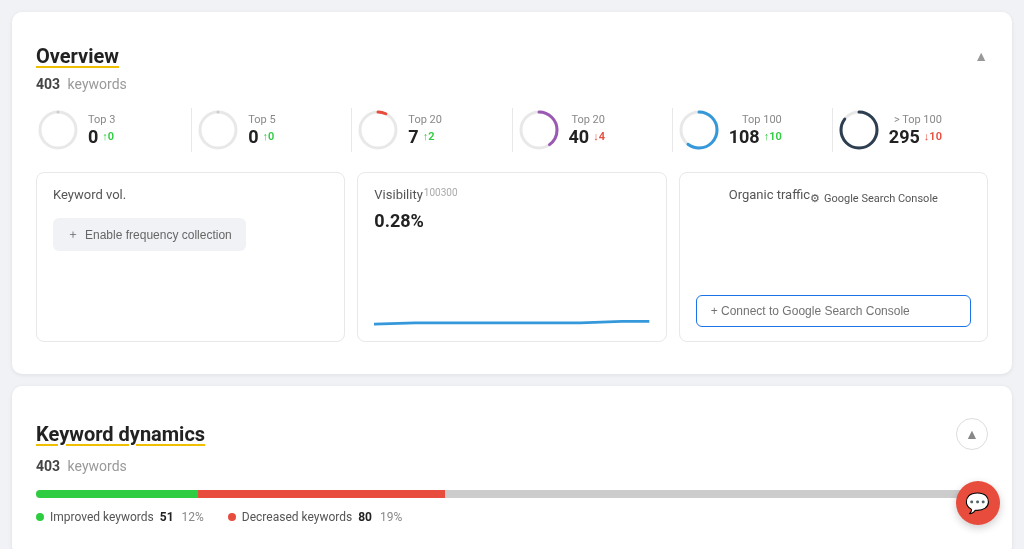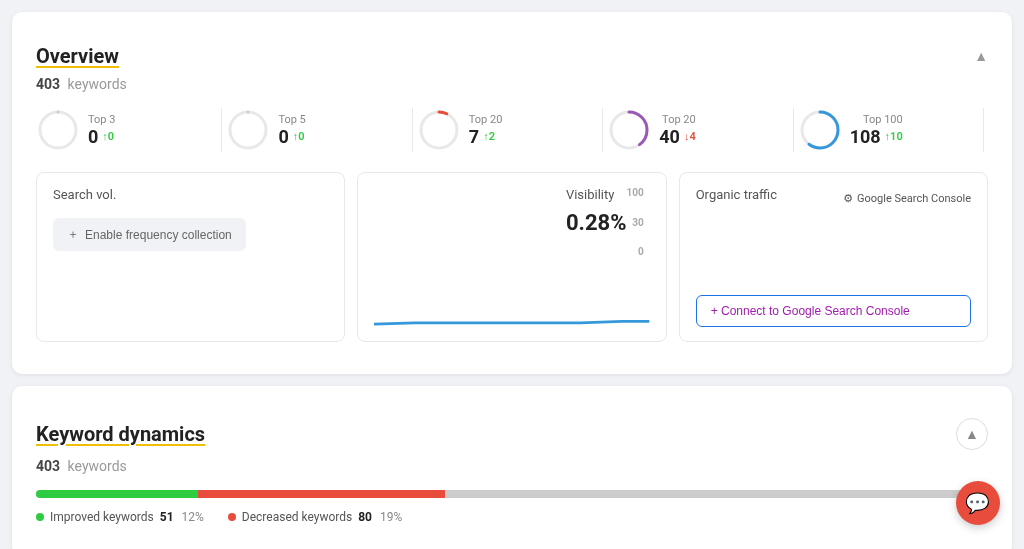--- a/index.html
+++ b/index.html
@@ -108,21 +108,21 @@
       border-radius: 8px;
       padding: 14px 16px;
       min-height: 110px;
     }
     .metric-title {
       font-size: 13px;
       color: #555;
       margin-bottom: 8px;
     }
     .metric-value {
-      font-size: 22px;
+      font-size: 18px;
       font-weight: 700;
       margin-bottom: 8px;
     }
     .enable-btn {
       display: flex;
       align-items: center;
       gap: 6px;
       background: #f0f2f5;
       border: none;
       border-radius: 6px;
@@ -132,71 +132,70 @@
       cursor: pointer;
       margin-top: 16px;
     }
 
     
     .visibility-card {
       position: relative;
     }
     .vis-header {
       display: flex;
-      justify-content: flex-end;
+      justify-content: flex-start;
       align-items: flex-start;
     }
     .vis-axis {
       display: flex;
-      flex-direction: column;
+      flex-direction: row;
       justify-content: space-between;
       font-size: 10px;
       color: #aaa;
       height: 70px;
       margin-right: 6px;
       text-align: right;
-      font-weight: bold;
     }
     .vis-line-area {
       flex: 1;
       height: 70px;
       position: relative;
     }
     .vis-line-area svg {
       width: 100%;
       height: 100%;
     }
 
     
     .organic-card {
       display: flex;
       flex-direction: column;
     }
     .organic-header {
       display: flex;
-      justify-content: space-between;
+      justify-content: center;
       align-items: center;
       margin-bottom: 16px;
     }
     .gsc-badge {
       display: flex;
       align-items: center;
       gap: 4px;
       font-size: 11px;
       color: #555;
     }
     .connect-btn {
       display: flex;
       align-items: center;
       gap: 6px;
       border: 1px solid #1a73e8;
       border-radius: 6px;
       padding: 8px 14px;
       font-size: 12px;
-      color: #a21caf;
+      color: #737373;
       background: #fff;
       cursor: pointer;
       margin-top: auto;
       white-space: nowrap;
     }
 
     
     .progress-bar-container {
       height: 8px;
       border-radius: 4px;
@@ -366,27 +365,42 @@
       <div class="position-info">
         <span class="position-label">Top 100</span>
         <div class="position-row-inner">
           <span class="position-value">108</span>
           <span class="position-change change-up">↑10</span>
         </div>
       </div>
     </div>
     <div class="divider"></div>
 
+    <div class="position-item">
+      <div class="circle-container">
+        <svg viewBox="0 0 44 44">
+          <circle cx="22" cy="22" r="18" fill="none" stroke="#e8e8e8" stroke-width="3"></circle>
+          <circle cx="22" cy="22" r="18" fill="none" stroke="#2c3e50" stroke-width="3" stroke-dasharray="96 17" stroke-linecap="round" transform="rotate(-90 22 22)"></circle>
+        </svg>
+      </div>
+      <div class="position-info">
+        <span class="position-label">&gt; Top 100</span>
+        <div class="position-row-inner">
+          <span class="position-value">295</span>
+          <span class="position-change change-down">↓10</span>
+        </div>
+      </div>
+    </div>
 
   </div>
 
   <div class="metrics-row">
 
     <div class="metric-card">
-      <div class="metric-title">Search vol.</div>
+      <div class="metric-title">Keyword vol.</div>
       <button class="enable-btn">
         <span>＋</span>
         <span>Enable frequency collection</span>
       </button>
     </div>
 
     <div class="metric-card visibility-card">
       <div class="vis-header">
         <div>
           <div class="metric-title">Visibility</div>

